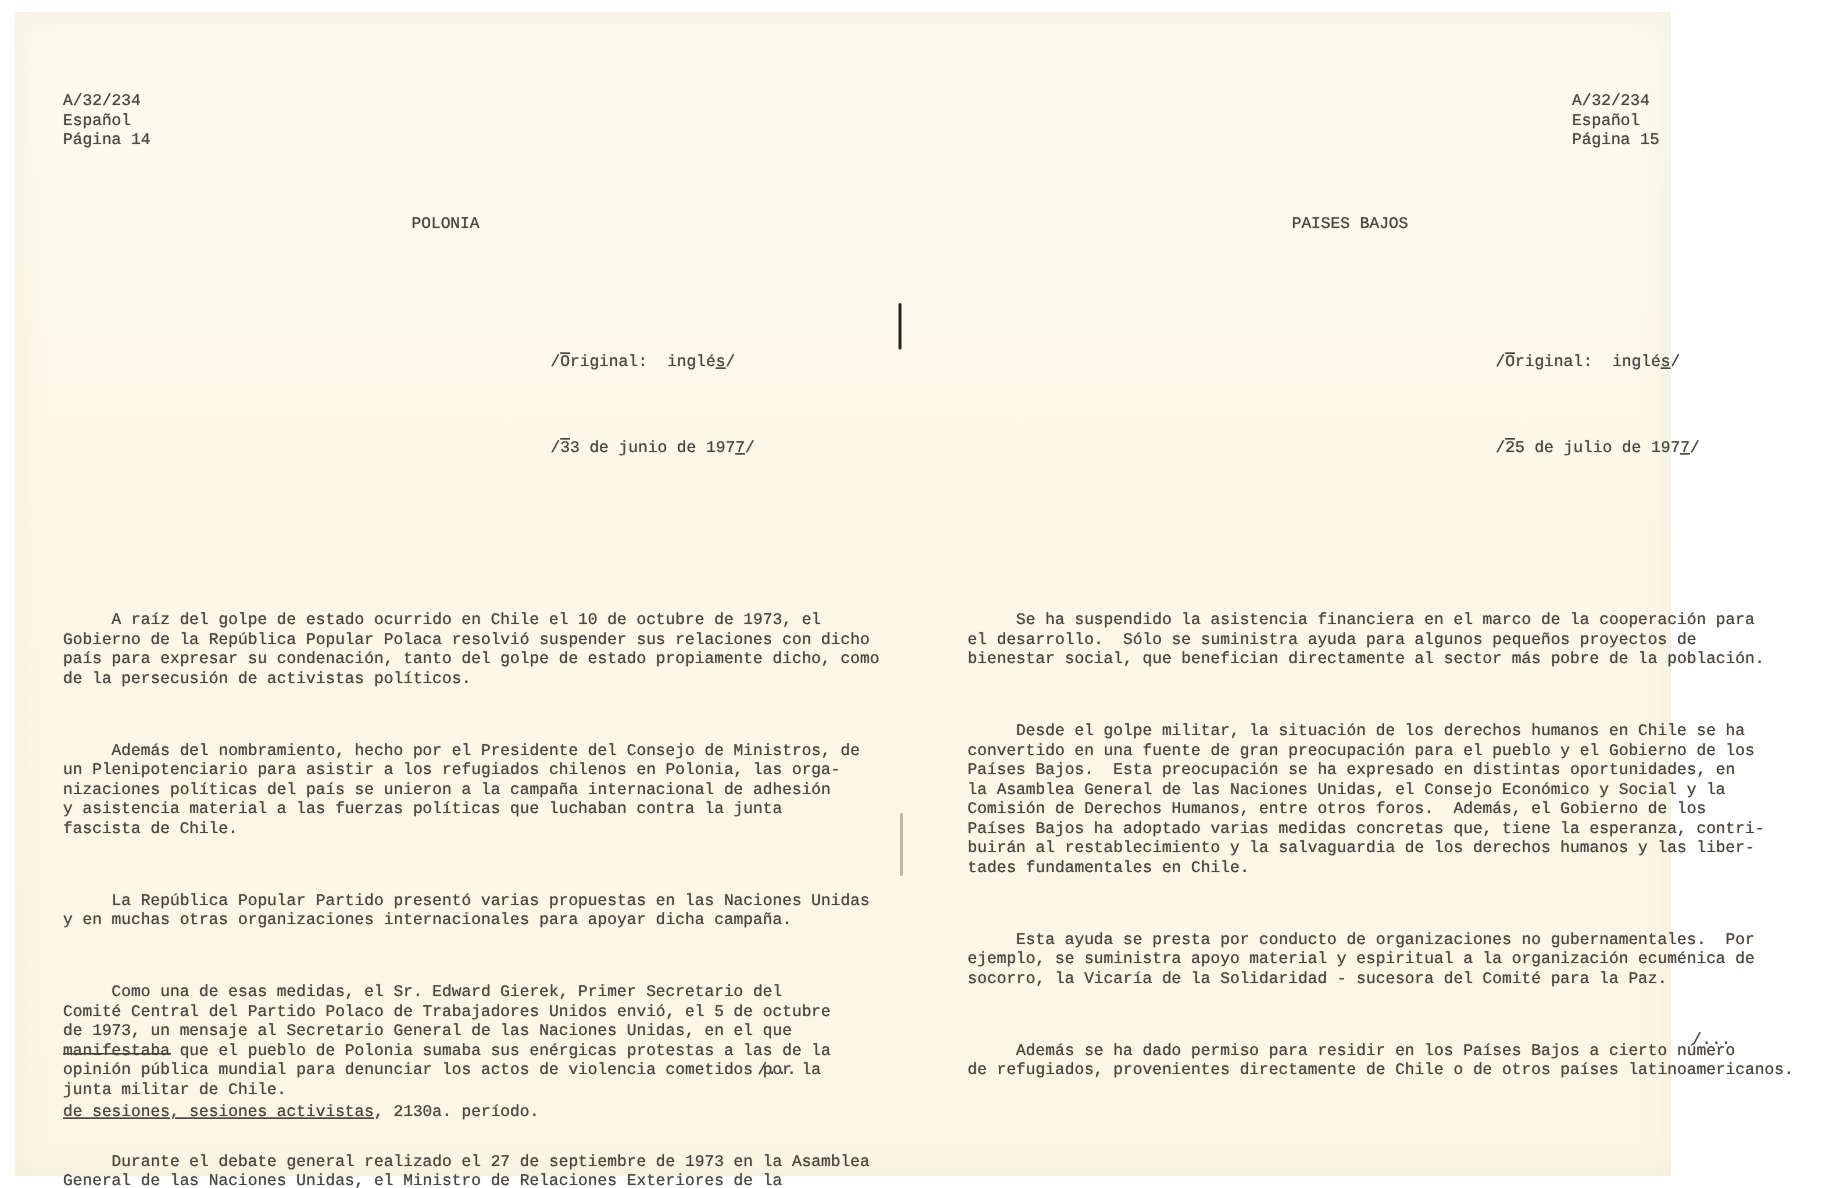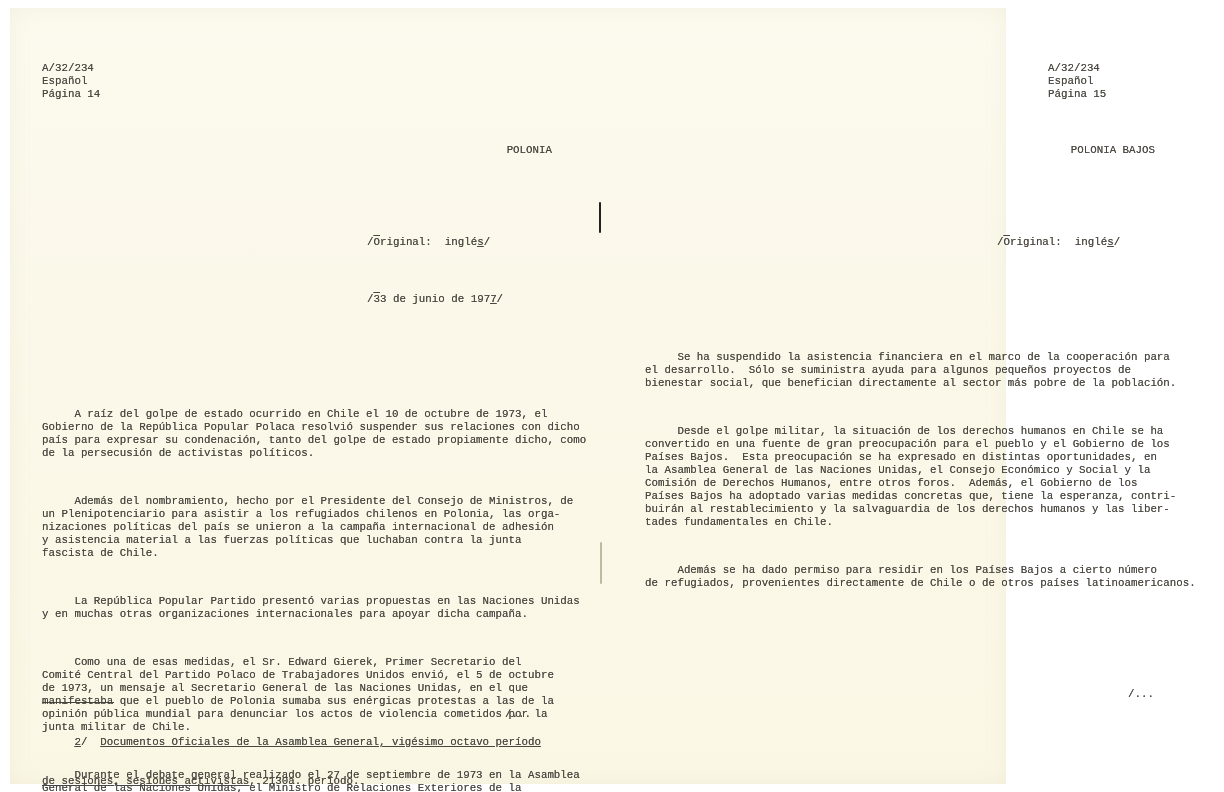--- a/index.html
+++ b/index.html
@@ -1,36 +1,36 @@
 <!DOCTYPE html>
 <html><head>
 <meta charset="utf-8">
 <style>
   html,body{margin:0;padding:0;}
   body{
     width:1224px;height:792px;position:relative;overflow:hidden;
     background:#ffffff;
   }
   .paper{
-    position:absolute;left:10px;top:8px;width:996px;height:776px;
+    position:absolute;left:10px;top:8px;width:1104px;height:776px;
     background:linear-gradient(180deg,#fcfaee 0%,#fbf8e9 45%,#faf7e5 100%);
     box-shadow:inset 0 0 22px rgba(180,170,130,.12);
   }
   .page{
     position:absolute;top:28px;width:565px;
     font-family:"Liberation Mono","DejaVu Sans Mono",monospace;
     font-size:10.8px;line-height:13px;
     color:#4a4740;
     white-space:pre;
     text-shadow:0 0 .6px rgba(74,71,64,.75);
   }
   .page.left{left:32px}
   .page.right{left:635px}
   .page.right .header{margin-left:403px}
-  .title{margin-top:17px;width:510px;text-align:right}
+  .title{margin-top:17px;width:510px;text-align:center}
   .orig-block{margin-top:12px;line-height:19px}
   .page.left .orig-block{margin-left:325px}
   .page.right .orig-block{margin-left:352px}
   .body{margin-top:9px}
   .para{margin:0 0 9px 0;white-space:pre}
   .u{text-decoration:underline}
   .o{text-decoration:overline}
   .footnote{position:absolute;left:0;top:640px;right:0}
   .fn-rule{width:72px;border-top:1.4px solid #46443d;margin-bottom:7px}
   .cont{position:absolute}
@@ -78,46 +78,49 @@
 opinión pública mundial para denunciar los actos de violencia cometidos por la
 junta militar de Chile.</p>
       <p class="para">     Durante el debate general realizado el 27 de septiembre de 1973 en la Asamblea
 General de las Naciones Unidas, el Ministro de Relaciones Exteriores de la
 República Popular Polaca dijo lo siguiente:</p>
       
       
     </div>
     <div class="footnote">
       <div class="fn-rule"></div>
-      <div><span>     </span><span class="u">2</span><span>/  </span><span class="u">Documentos Oficiales de la Asamblea General, vigésimo octavo período</span></div>
       <div><span class="u">de sesiones, sesiones activistas</span><span>, 2130a. período.</span></div>
     </div>
     <div class="cont">/...</div>
   </div>
 
   <div class="page right">
     <div class="header">A/32/234
 Español
 Página 15</div>
-    <div class="title">POLONIA BAJOS</div>
+    <div class="title">PAISES BAJOS</div>
     <div class="orig-block">
       <div><span>/</span><span class="o">O</span><span>riginal:  inglé</span><span class="u">s</span><span>/</span></div>
+      <div><span>/</span><span class="o">2</span><span>5 de julio de 197</span><span class="u">7</span><span>/</span></div>
     </div>
     <div class="body">
       <p class="para">     Se ha suspendido la asistencia financiera en el marco de la cooperación para
 el desarrollo.  Sólo se suministra ayuda para algunos pequeños proyectos de
 bienestar social, que benefician directamente al sector más pobre de la población.</p>
       <p class="para">     Desde el golpe militar, la situación de los derechos humanos en Chile se ha
 convertido en una fuente de gran preocupación para el pueblo y el Gobierno de los
 Países Bajos.  Esta preocupación se ha expresado en distintas oportunidades, en
 la Asamblea General de las Naciones Unidas, el Consejo Económico y Social y la
 Comisión de Derechos Humanos, entre otros foros.  Además, el Gobierno de los
 Países Bajos ha adoptado varias medidas concretas que, tiene la esperanza, contri-
 buirán al restablecimiento y la salvaguardia de los derechos humanos y las liber-
 tades fundamentales en Chile.</p>
+      <p class="para">     Esta ayuda se presta por conducto de organizaciones no gubernamentales.  Por
+ejemplo, se suministra apoyo material y espiritual a la organización ecuménica de
+socorro, la Vicaría de la Solidaridad - sucesora del Comité para la Paz.</p>
       <p class="para">     Además se ha dado permiso para residir en los Países Bajos a cierto número
 de refugiados, provenientes directamente de Chile o de otros países latinoamericanos.</p>
       
       
     </div>
     <div class="cont">/...</div>
   </div>
 
   <div class="crease-a"></div>
   <div class="crease-b"></div>

